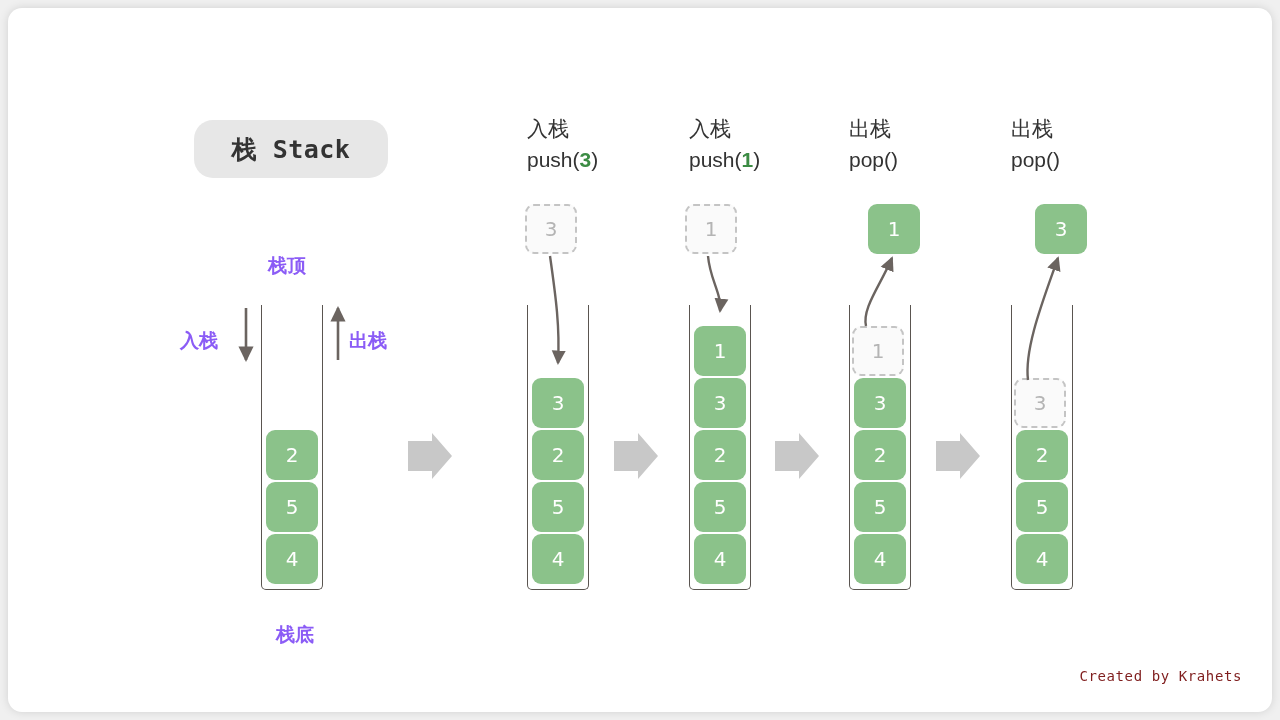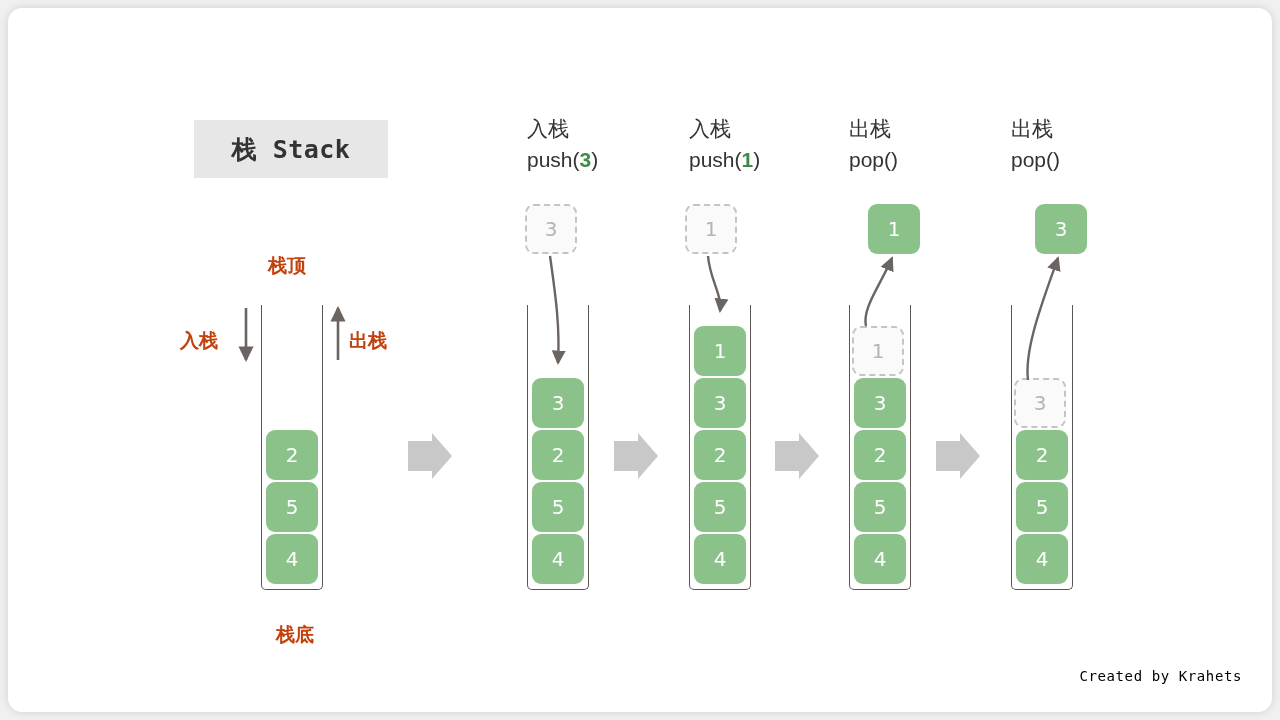--- a/index.html
+++ b/index.html
@@ -31,40 +31,40 @@
   }
 
   
   #title-badge {
     position: absolute;
     left: 186px;
     top: 112px;
     width: 194px;
     height: 58px;
     background: #e7e7e7;
-    border-radius: 0;
+    border-radius: 19px;
     display: flex;
     align-items: center;
     justify-content: center;
   }
   #title-badge .t {
     font-family: "DejaVu Sans Mono", "Liberation Mono", monospace;
     font-size: 25px;
     font-weight: bold;
     color: #333333;
     letter-spacing: 0.5px;
   }
 
   
   .cjk-bold {
     position: absolute;
     font-family: "DejaVu Sans", "Liberation Sans", sans-serif;
     font-size: 19px;
     font-weight: bold;
-    color: #c2410c;
+    color: #8b5cf6;
     white-space: nowrap;
   }
   .col-head {
     position: absolute;
     white-space: nowrap;
   }
   .col-head .line1 {
     font-family: "DejaVu Sans", "Liberation Sans", sans-serif;
     font-size: 21px;
     color: #333333;
@@ -122,21 +122,21 @@
     pointer-events: none;
   }
 
   
   #credit {
     position: absolute;
     right: 30px;
     bottom: 28px;
     font-family: "DejaVu Sans Mono", "Liberation Mono", monospace;
     font-size: 14px;
-    color: #000000;
+    color: #7f1d1d;
     letter-spacing: 0.6px;
     white-space: nowrap;
   }
 </style>
 </head>
 <body>
 
 <div id="page">
   <div id="card">
 

